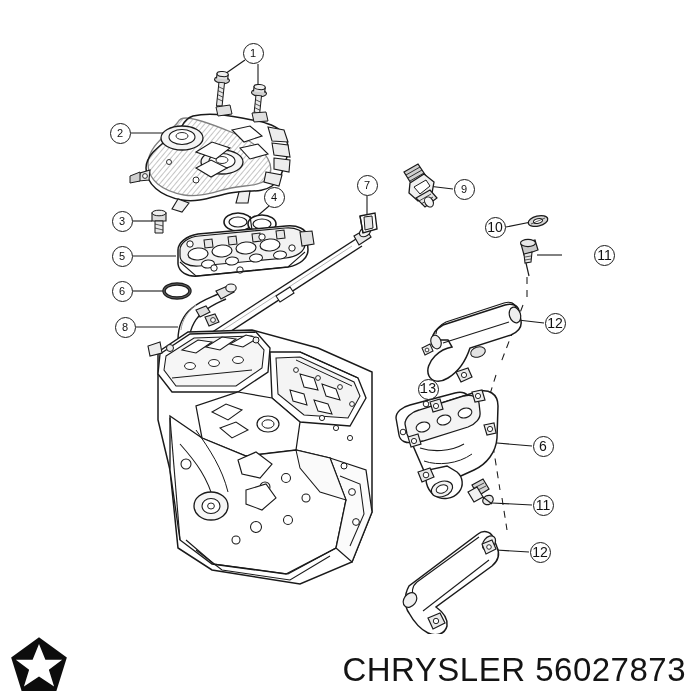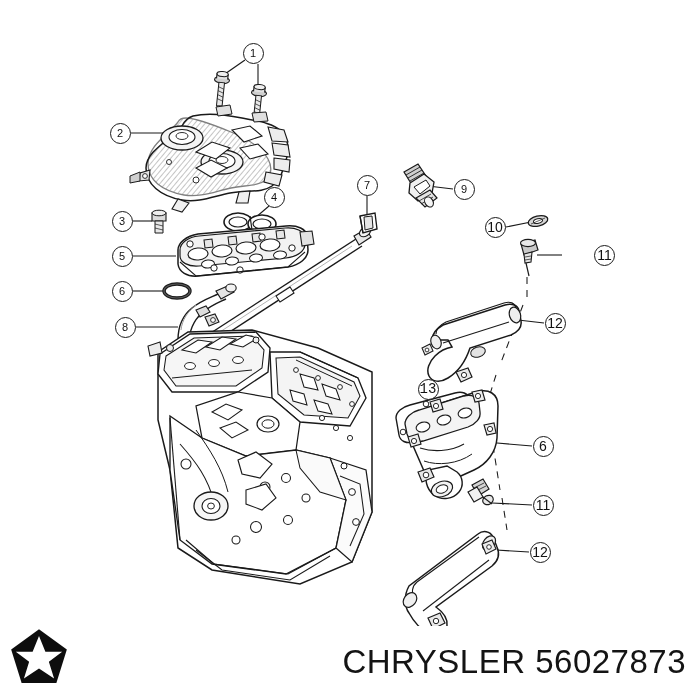--- a/index.html
+++ b/index.html
@@ -25,21 +25,21 @@
     position: absolute;
     top: 0;
     left: 0;
     width: 700px;
     height: 700px;
     display: block;
   }
   .footer-bar {
     position: absolute;
     left: 0;
-    bottom: 12px;
+    bottom: 4px;
     width: 700px;
     height: 62px;
     background: #ffffff;
   }
   .brand-logo {
     position: absolute;
     left: 8px;
     bottom: 2px;
     width: 62px;
     height: 58px;

